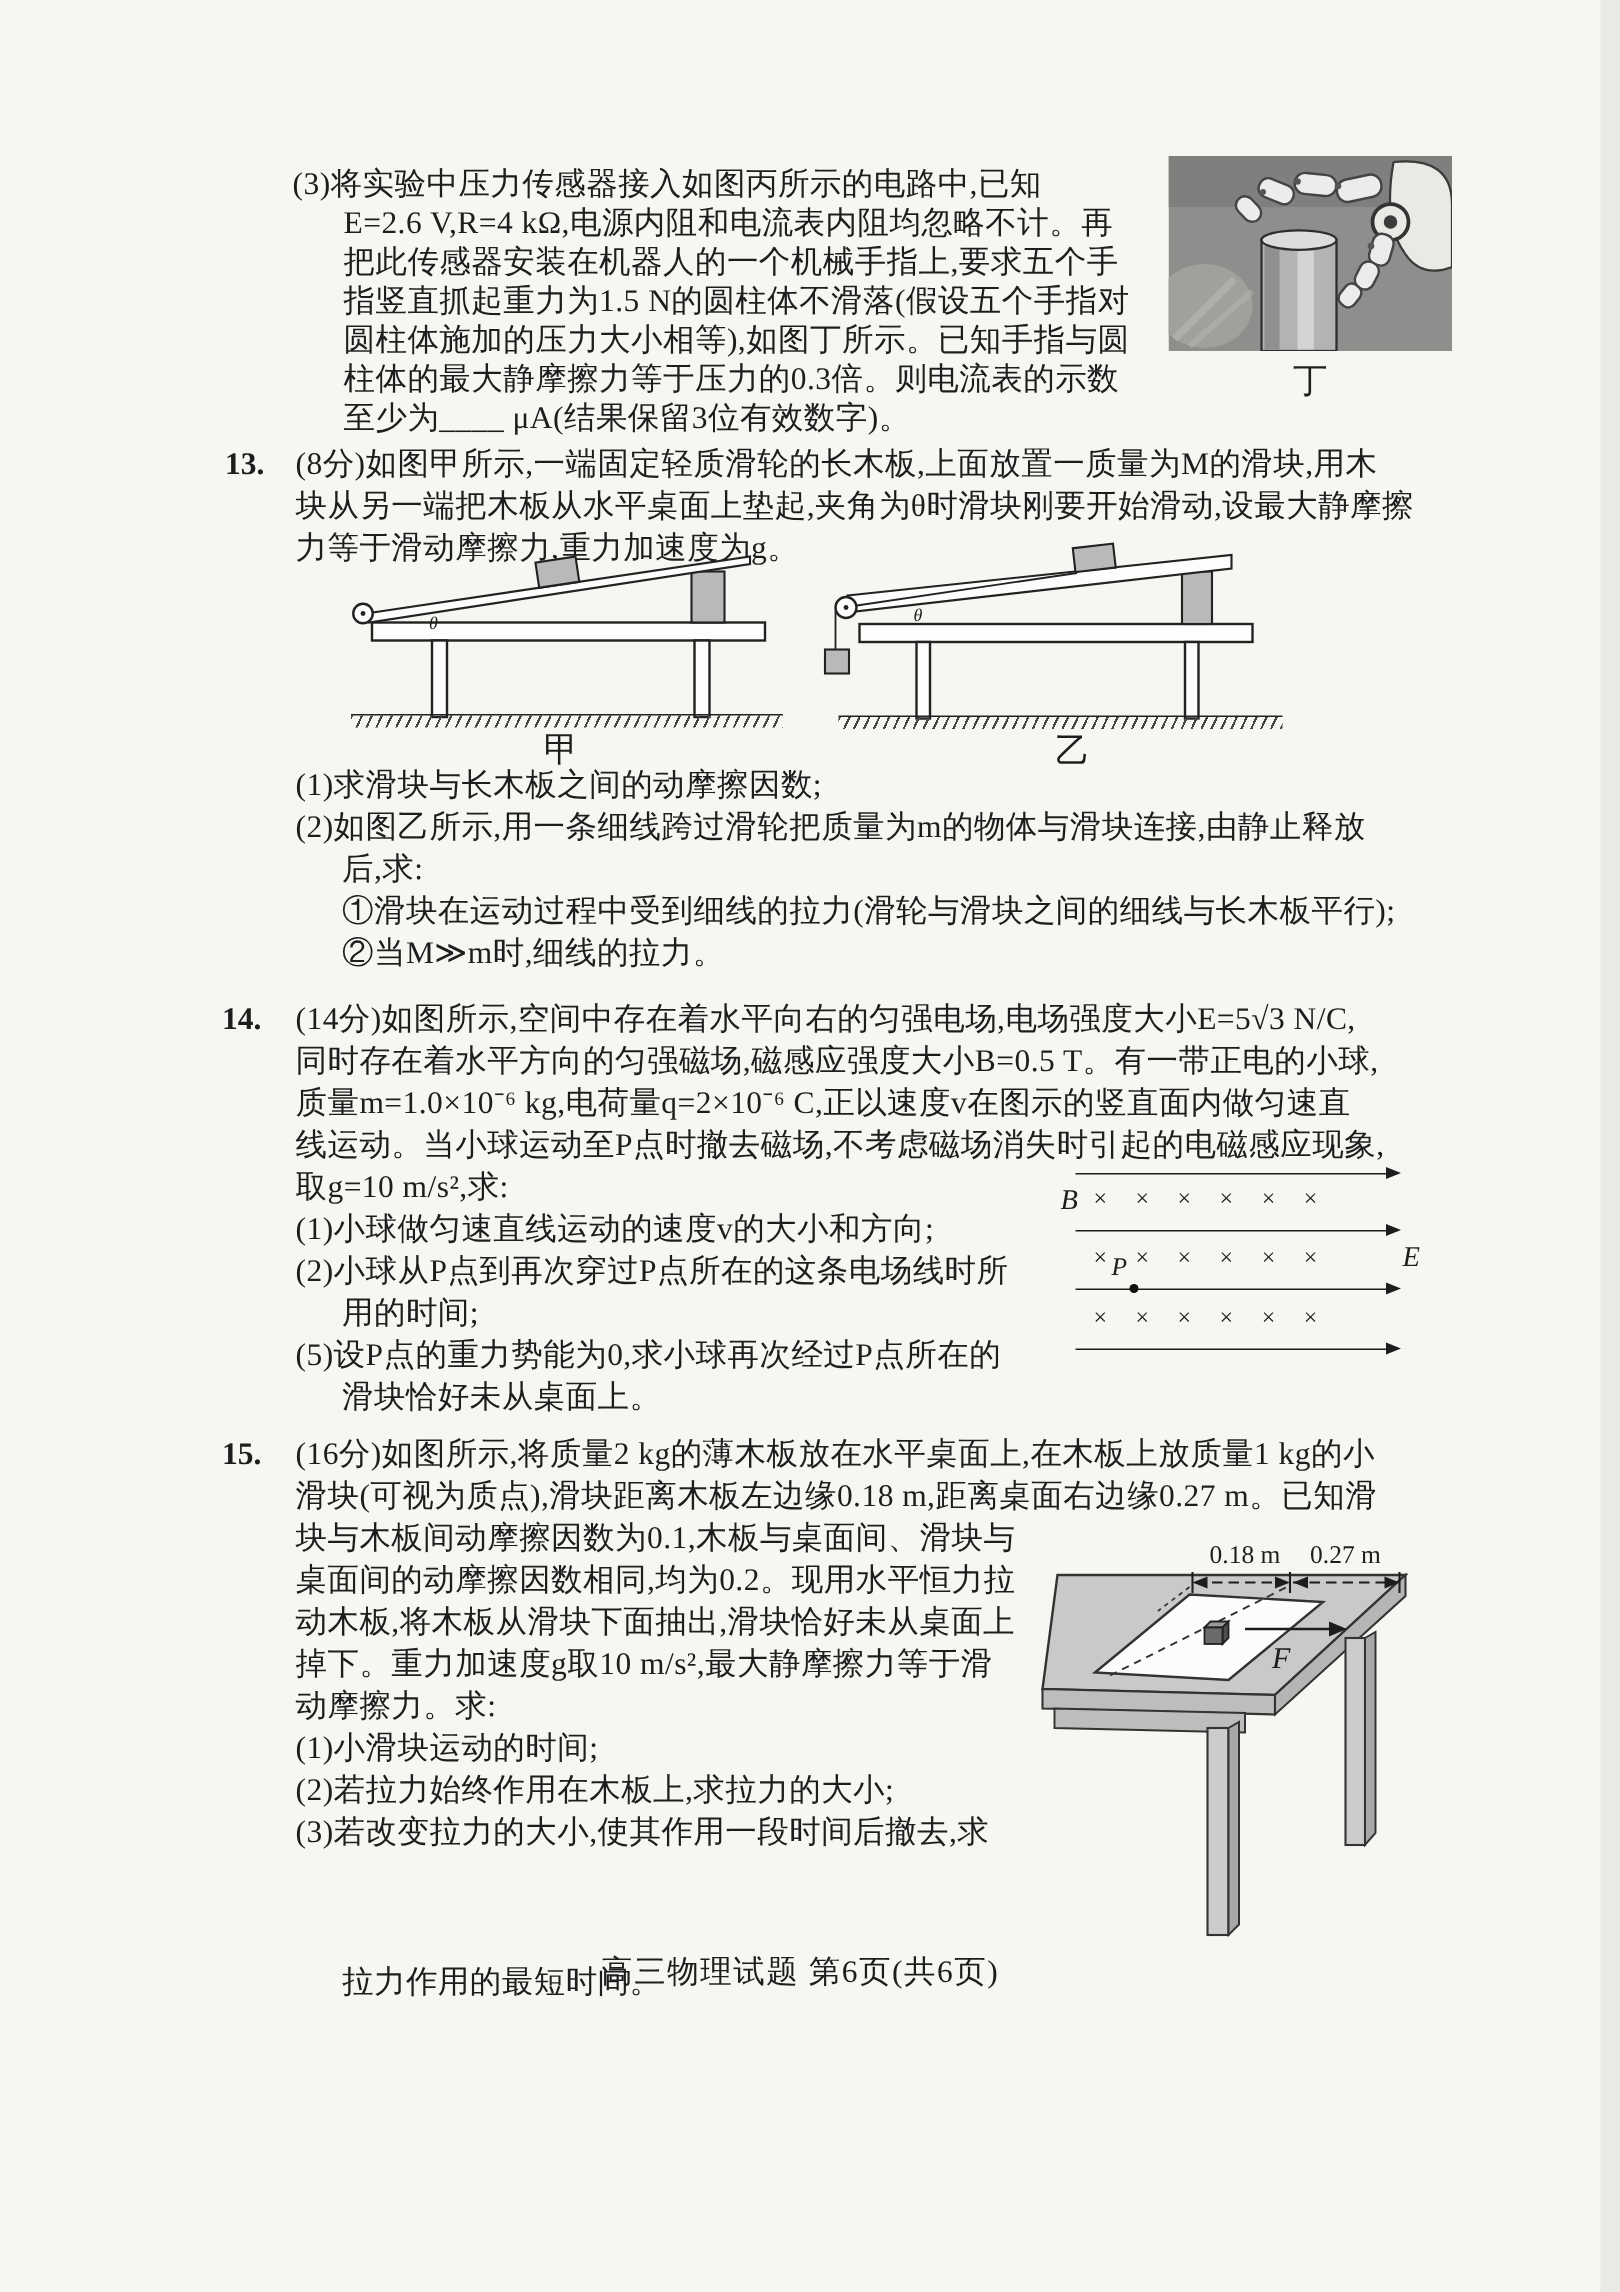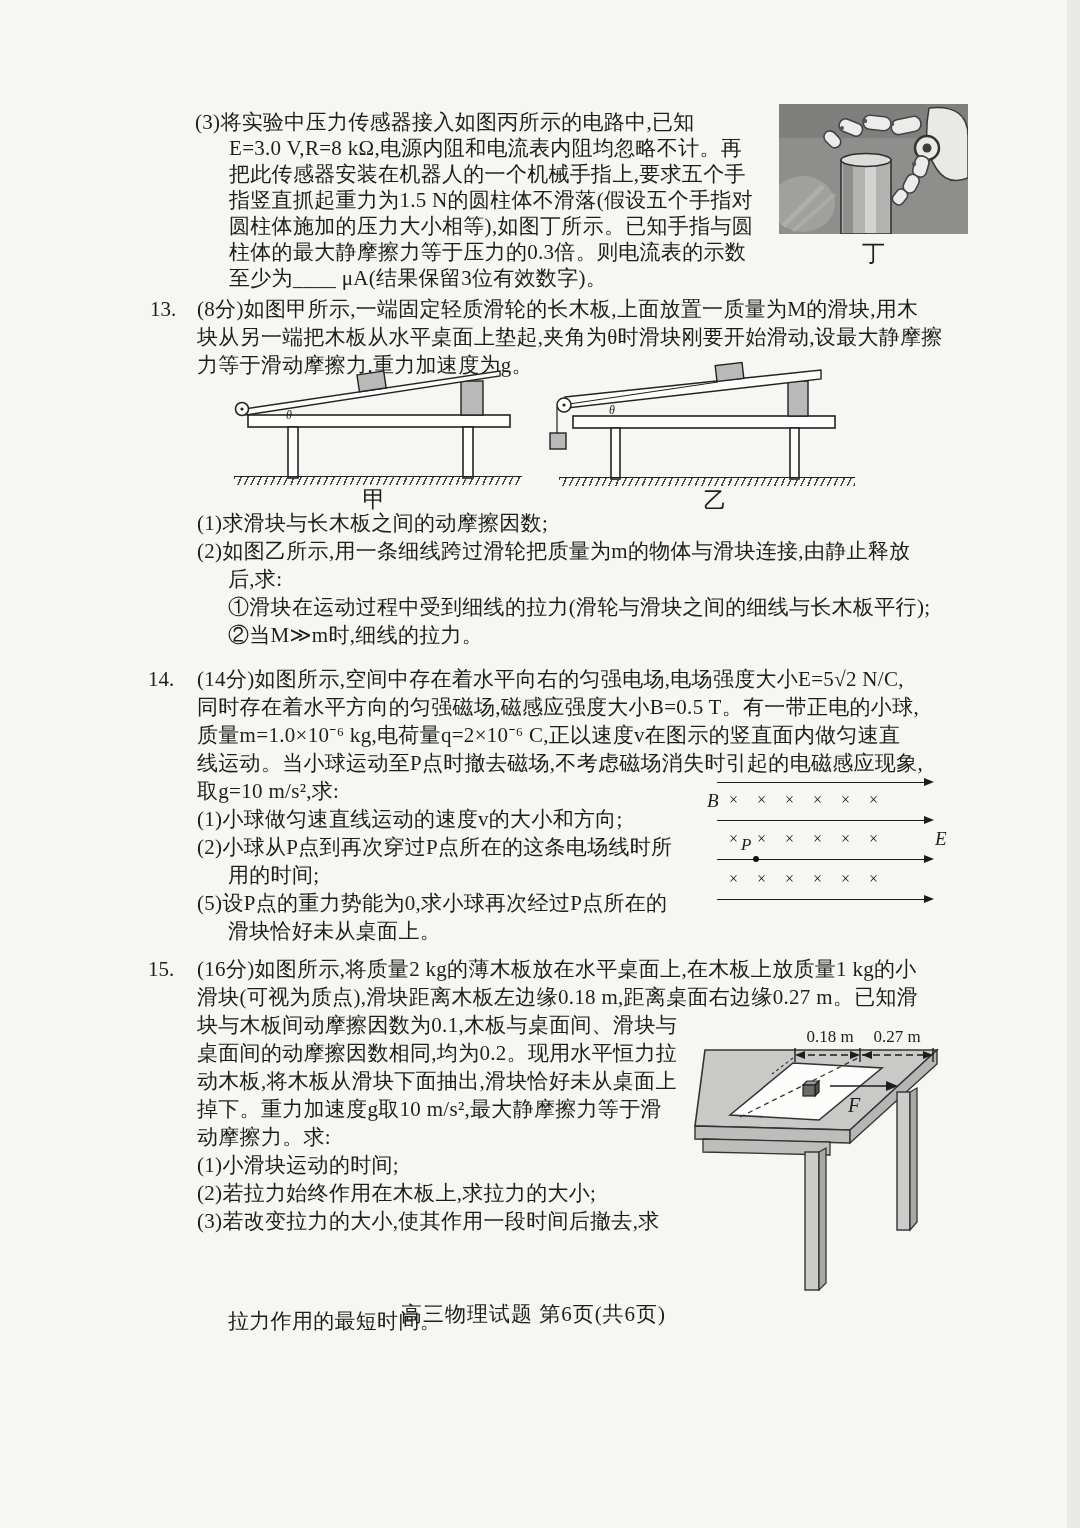--- a/index.html
+++ b/index.html
@@ -17,20 +17,21 @@
     font-size:21px;
     line-height:24px;
     white-space:nowrap;
     letter-spacing:0.3px;
   }
   .qnum{
     position:absolute;
     font-size:21px;
     line-height:24px;
     white-space:nowrap;
+    font-weight:bold;
   }
   .fig{position:absolute;}
   .fig svg{display:block;position:absolute;left:0;top:0;}
   .fig-label{
     position:absolute;left:0;right:0;
     text-align:center;
     font-size:23px;color:#1d1d1d;
   }
   .hatch{
     position:absolute;
@@ -69,21 +70,21 @@
     font-size:21px;letter-spacing:1px;
   }
 </style>
 </head>
 <body>
 
 <div class="page">
 
   <div>
     <div class="line" style="left:195px;top:110px">(3)将实验中压力传感器接入如图丙所示的电路中,已知</div>
-    <div class="line" style="left:229px;top:136px">E=3.0 V,R=8 kΩ,电源内阻和电流表内阻均忽略不计。再</div>
+    <div class="line" style="left:229px;top:136px">E=2.6 V,R=4 kΩ,电源内阻和电流表内阻均忽略不计。再</div>
     <div class="line" style="left:229px;top:162px">把此传感器安装在机器人的一个机械手指上,要求五个手</div>
     <div class="line" style="left:229px;top:188px">指竖直抓起重力为1.5 N的圆柱体不滑落(假设五个手指对</div>
     <div class="line" style="left:229px;top:214px">圆柱体施加的压力大小相等),如图丁所示。已知手指与圆</div>
     <div class="line" style="left:229px;top:240px">柱体的最大静摩擦力等于压力的0.3倍。则电流表的示数</div>
     <div class="line" style="left:229px;top:266px">至少为____ μA(结果保留3位有效数字)。</div>
   </div>
 
   <div class="fig" style="left:779px;top:104px;width:189px;height:164px">
     <svg width="189" height="130" viewBox="0 0 189 130">
       <rect x="0" y="0" width="189" height="130" fill="#8e8f8d"></rect>
@@ -162,21 +163,21 @@
 
     <div class="line" style="left:197px;top:511px">(1)求滑块与长木板之间的动摩擦因数;</div>
     <div class="line" style="left:197px;top:539px">(2)如图乙所示,用一条细线跨过滑轮把质量为m的物体与滑块连接,由静止释放</div>
     <div class="line" style="left:228px;top:567px">后,求:</div>
     <div class="line" style="left:228px;top:595px">①滑块在运动过程中受到细线的拉力(滑轮与滑块之间的细线与长木板平行);</div>
     <div class="line" style="left:228px;top:623px">②当M≫m时,细线的拉力。</div>
   </div>
 
   <div>
     <div class="qnum" style="left:148px;top:667px">14.</div>
-    <div class="line" style="left:197px;top:667px">(14分)如图所示,空间中存在着水平向右的匀强电场,电场强度大小E=5√2 N/C,</div>
+    <div class="line" style="left:197px;top:667px">(14分)如图所示,空间中存在着水平向右的匀强电场,电场强度大小E=5√3 N/C,</div>
     <div class="line" style="left:197px;top:695px">同时存在着水平方向的匀强磁场,磁感应强度大小B=0.5 T。有一带正电的小球,</div>
     <div class="line" style="left:197px;top:723px">质量m=1.0×10⁻⁶ kg,电荷量q=2×10⁻⁶ C,正以速度v在图示的竖直面内做匀速直</div>
     <div class="line" style="left:197px;top:751px">线运动。当小球运动至P点时撤去磁场,不考虑磁场消失时引起的电磁感应现象,</div>
     <div class="line" style="left:197px;top:779px">取g=10 m/s²,求:</div>
     <div class="line" style="left:197px;top:807px">(1)小球做匀速直线运动的速度v的大小和方向;</div>
     <div class="line" style="left:197px;top:835px">(2)小球从P点到再次穿过P点所在的这条电场线时所</div>
     <div class="line" style="left:228px;top:863px">用的时间;</div>
     <div class="line" style="left:197px;top:891px">(5)设P点的重力势能为0,求小球再次经过P点所在的</div>
     <div class="line" style="left:228px;top:919px">滑块恰好未从桌面上。</div>
 

